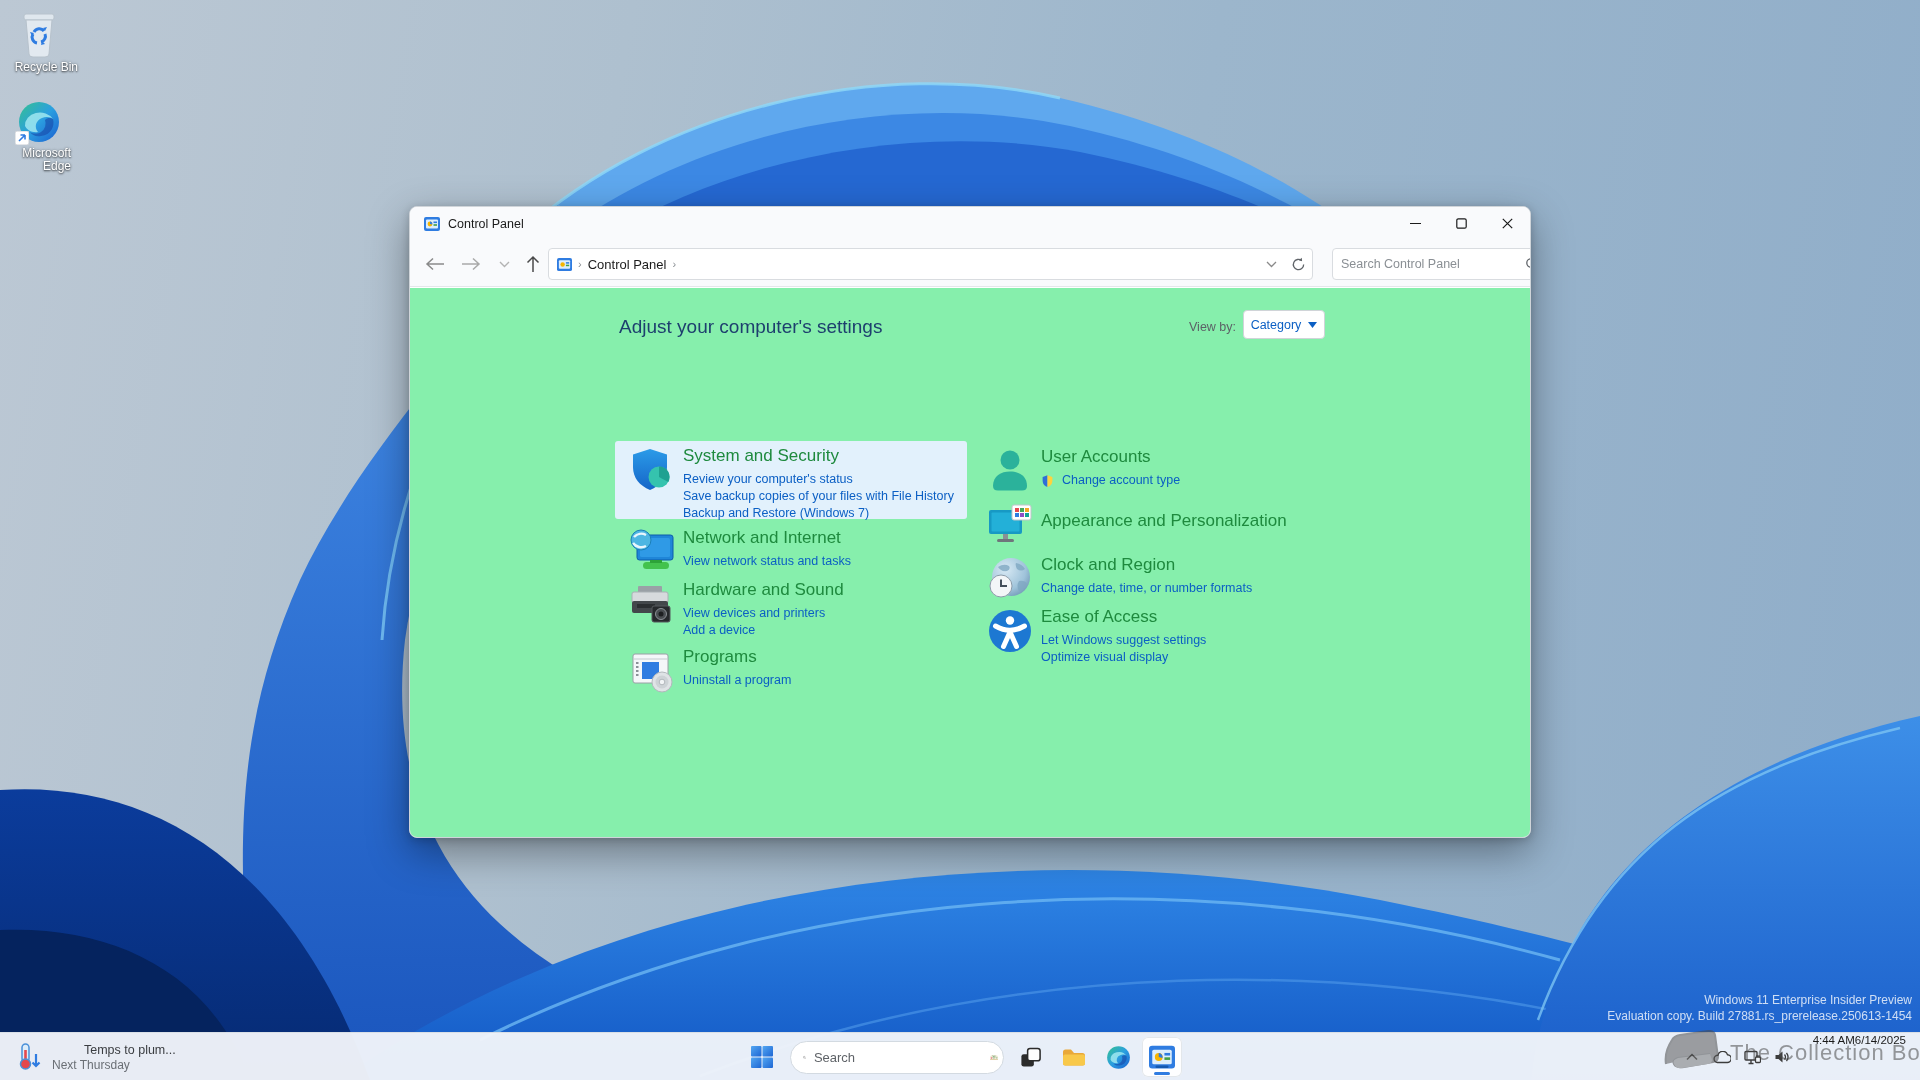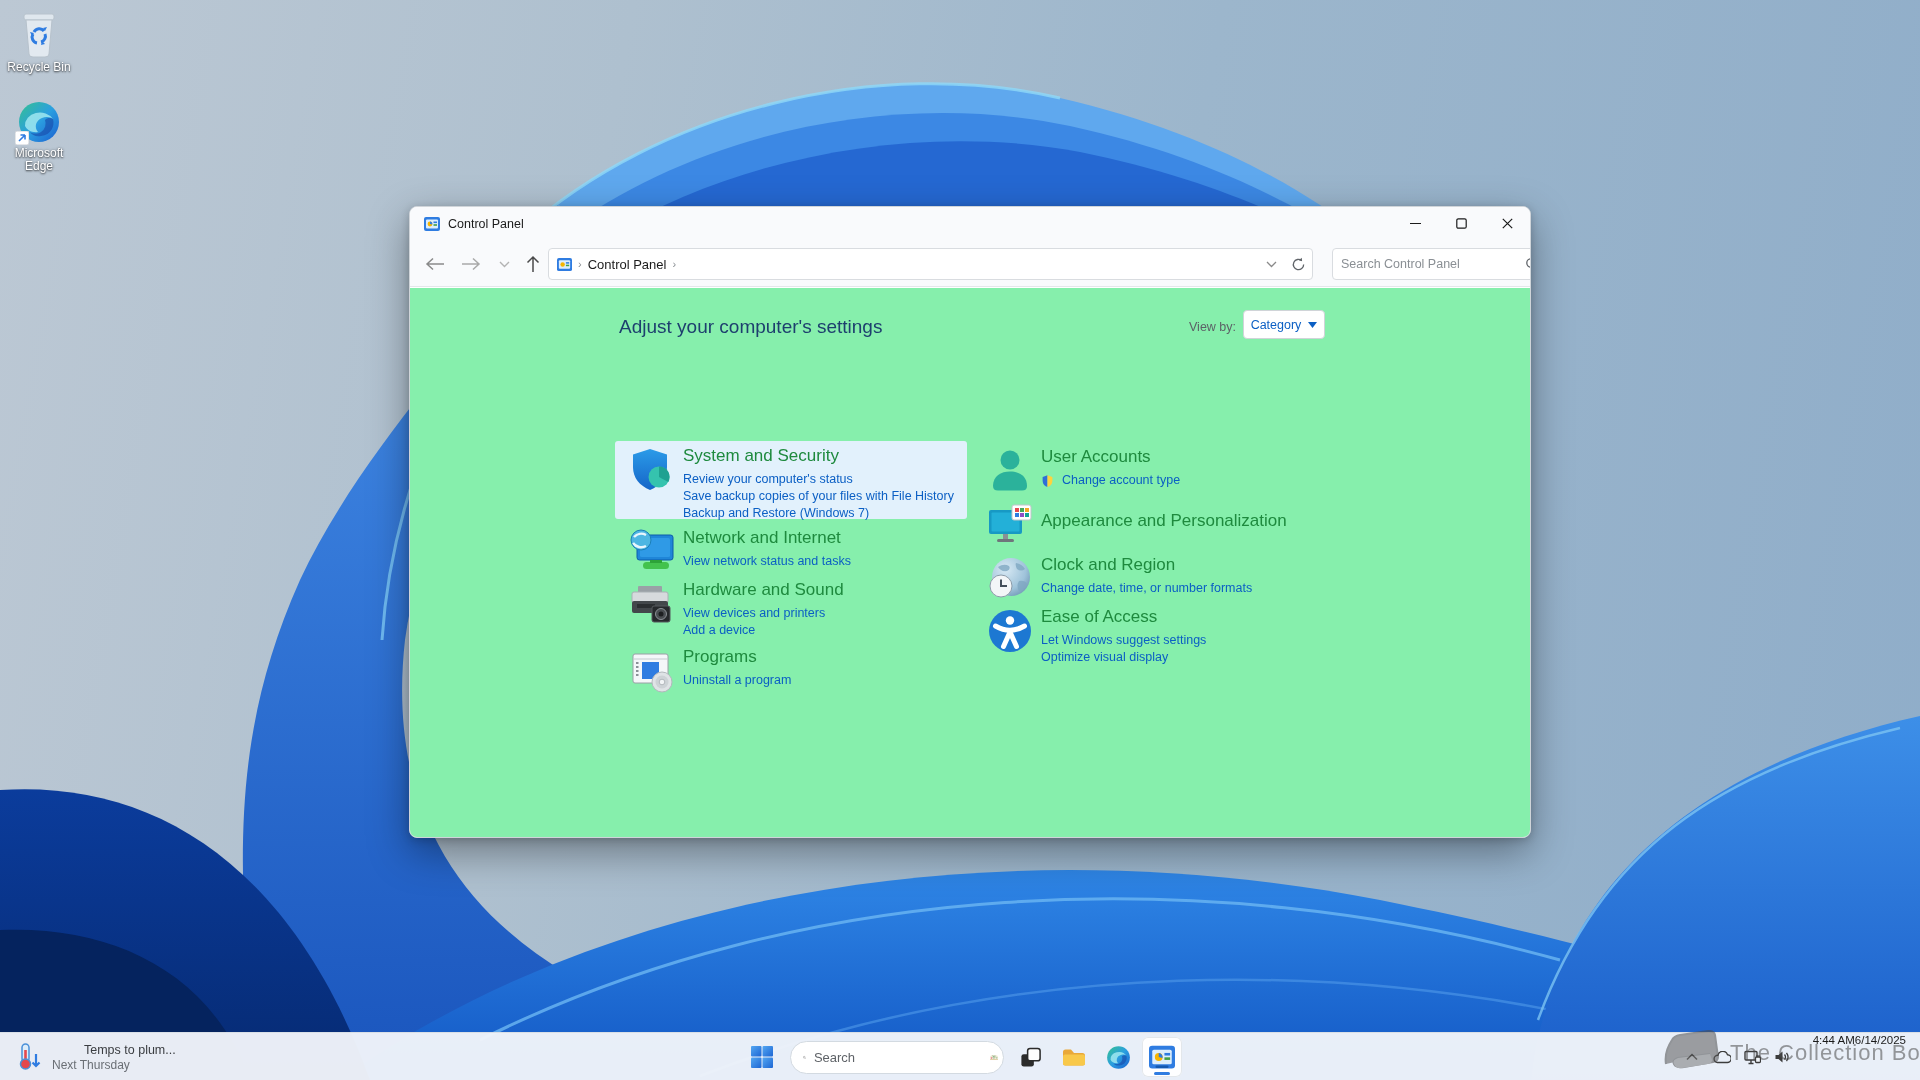--- a/index.html
+++ b/index.html
@@ -9,21 +9,21 @@
     background:linear-gradient(100deg,#bcc8d4 0%,#aec0cf 30%,#9cb6cc 58%,#8fadc9 100%); overflow:hidden; }
   svg { display:block; }
 
   
   #wallpaper { position:absolute; inset:0; }
 
   
   .desktop-icon { position:absolute; width:78px; text-align:center; cursor:default; }
   .desktop-icon .ic { margin:0 auto; }
   .desktop-icon .lbl { margin-top:3px; font-size:12px; color:#fff; line-height:13px;
-    text-shadow:0 1px 2px rgba(0,0,0,.65), 0 0 3px rgba(0,0,0,.4); }
+    text-shadow:0 1px 2px rgba(0,0,0,.65), 0 0 3px rgba(0,0,0,.4);text-align:right; }
 
   
   .eval-mark { position:absolute; right:8px; top:992px; text-align:right;
     color:rgba(255,255,255,.78); font-size:12px; line-height:16px; }
 
   
   .col-mark { position:absolute; left:1660px; top:1030px; z-index:60; display:flex; align-items:center;
     pointer-events:none; }
   .col-mark .txt { font-size:22px; letter-spacing:1px; color:rgba(75,75,75,.55); margin-left:8px; white-space:nowrap; }
 
@@ -172,20 +172,24 @@
         <path d="M36 19 c2 7 -2 16 -12 17 c-5 1 -9 -1 -11 -4 c3 2 8 2 11 0 a10 10 0 0 0 4 -12 c3 -3 6 -2 8 -1 z" fill="#1747a8" fill-opacity=".6"></path>
       </svg>
       <svg width="14" height="14" viewBox="0 0 14 14" style="position:absolute;left:-2px;bottom:-1px;">
         <rect x="0" y="0" width="14" height="14" rx="2" fill="#fff" stroke="#c8cdd2"></rect>
         <path d="M4 10 L10 4 M10 4 H5.5 M10 4 V8.5" stroke="#2f7ce1" stroke-width="1.6" fill="none"></path>
       </svg>
     </div>
     <div class="lbl" style="width:64px;margin-left:7px;">Microsoft Edge</div>
   </div>
 
+  <div class="eval-mark">
+    <div>Windows 11 Enterprise Insider Preview</div>
+    <div>Evaluation copy. Build 27881.rs_prerelease.250613-1454</div>
+  </div>
 
   <div class="window">
     <div class="win-header">
       <div class="titlebar">
         <span class="title-icon">
           <svg width="16" height="16" viewBox="0 0 16 16">
             <rect x="0" y="1" width="16" height="14" rx="2" fill="#2f7ce1"></rect>
             <rect x="2" y="3.5" width="12" height="9" rx="1" fill="#ddeefc"></rect>
             <circle cx="6" cy="8" r="2.4" fill="#f7b500"></circle>
             <path d="M6 8 L6 5.6 A2.4 2.4 0 0 1 8.3 8.6 Z" fill="#2f7ce1"></path>

